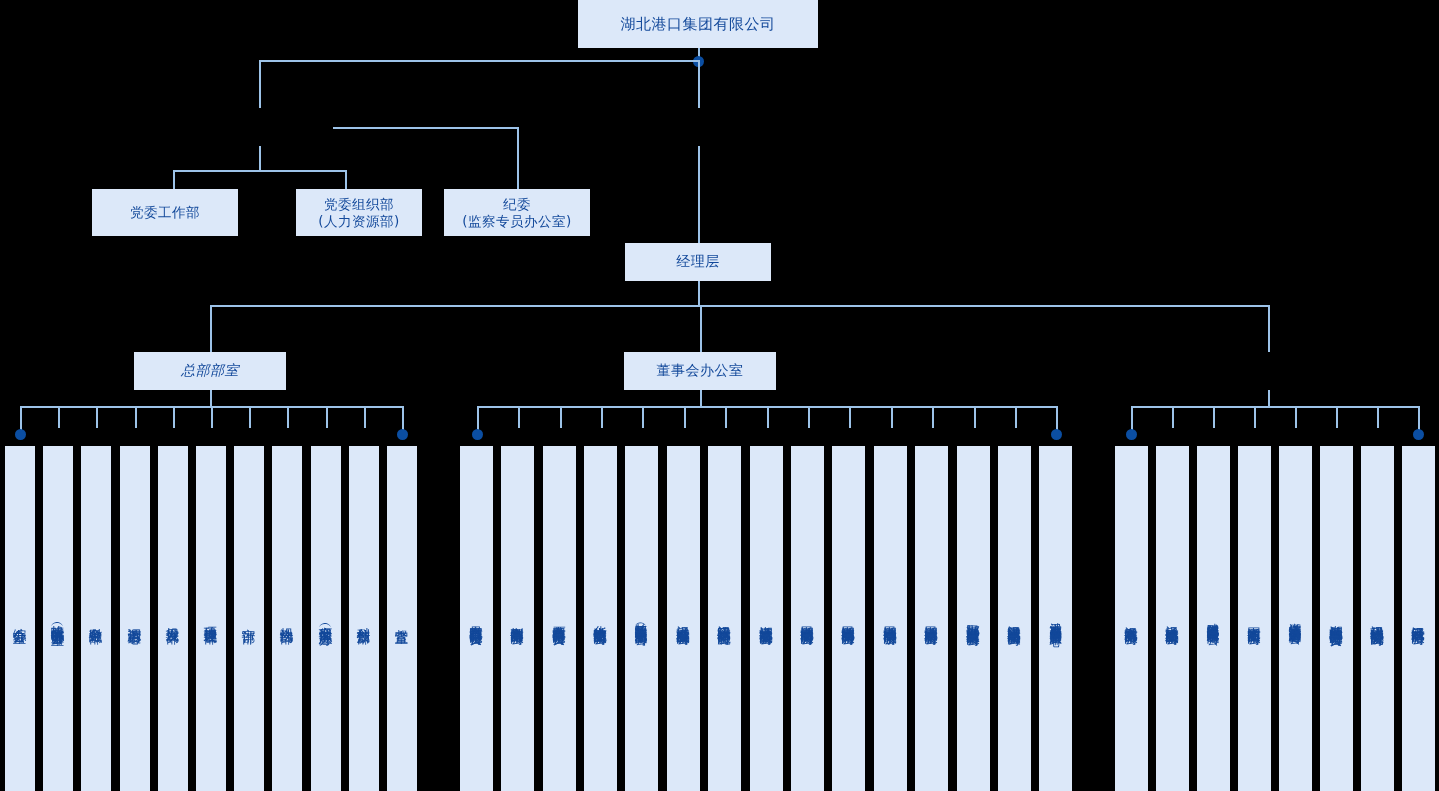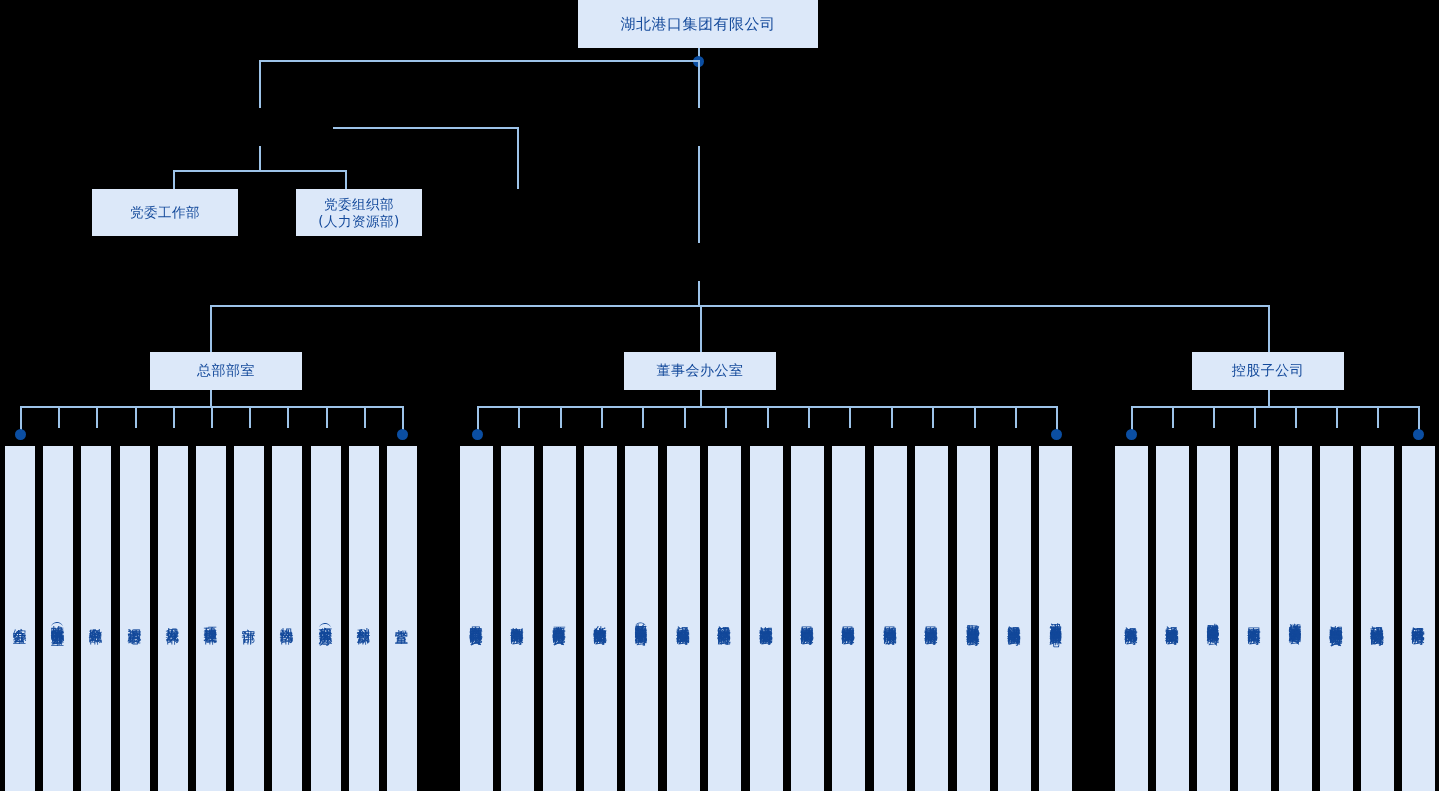--- a/index.html
+++ b/index.html
@@ -142,27 +142,29 @@
 
   <div class="node root" id="node-root" style="left:578px; top:0px; width:240px; height:48px;">湖北港口集团有限公司</div>
 
 
 
   <div class="node level3" style="left:92px; top:189px; width:146px; height:47px;">党委工作部</div>
 
   <div class="node level3" style="left:272px; top:189px; width:126px; height:47px;margin-left:24px;">党委组织部
 (人力资源部)</div>
 
-
-
-  <div class="node category" id="cat-0" style="left:150px; top:352px; width:152px; height:38px;">总部部室</div>
+  <div class="node level3" style="left:444px; top:189px; width:146px; height:47px;">纪委
+(监察专员办公室)</div>
+
+  <div class="node level2" id="node-management" style="left:625px; top:243px; width:146px; height:38px;">经理层</div>
+
+  <div class="node category" id="cat-0" style="left:134px; top:352px; width:152px; height:38px;font-style:italic;">总部部室</div>
 
   <div class="node category" id="cat-1" style="left:624px; top:352px; width:152px; height:38px;">董事会办公室</div>
 
-  <div class="node category" id="cat-2" style="left:1192px; top:352px; width:152px; height:38px;">控股子公司</div>
 
   <div id="leaf-layer">
       <div class="vcol" style="left: 5px; top: 446px; width: 30px; height: 345px;">综合办公室</div>
       <div class="vcol" style="left: 43px; top: 446px; width: 30px; height: 345px;">战略研究部（董事会办公室）</div>
       <div class="vcol" style="left: 81px; top: 446px; width: 30px; height: 345px;">财务金融部</div>
       <div class="vcol" style="left: 120px; top: 446px; width: 30px; height: 345px;">运营调度中心</div>
       <div class="vcol" style="left: 158px; top: 446px; width: 30px; height: 345px;">投资发展部</div>
       <div class="vcol" style="left: 196px; top: 446px; width: 30px; height: 345px;">项目建设管理部</div>
       <div class="vcol" style="left: 234px; top: 446px; width: 30px; height: 345px;">审计部</div>
       <div class="vcol" style="left: 272px; top: 446px; width: 30px; height: 345px;">法规合约部</div>

